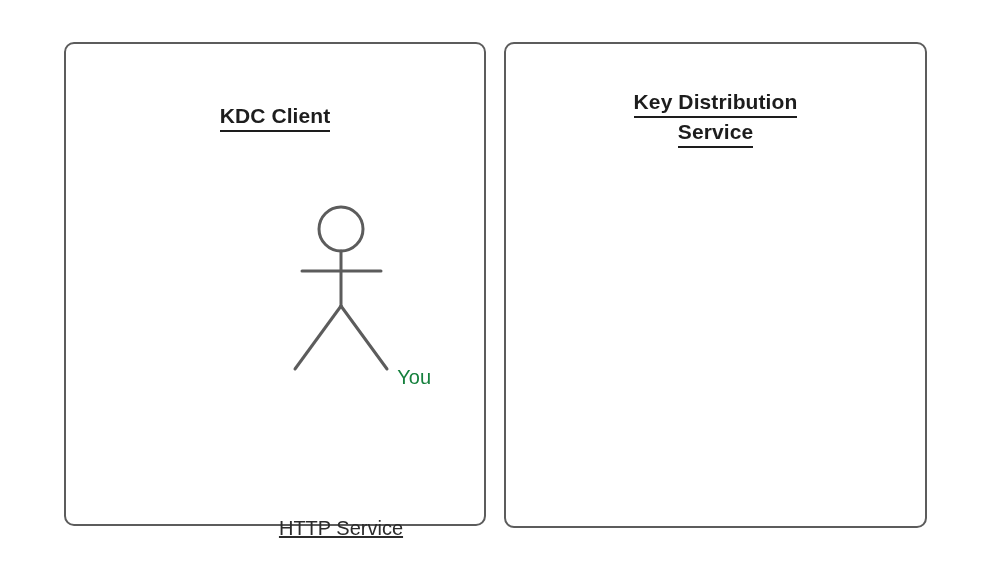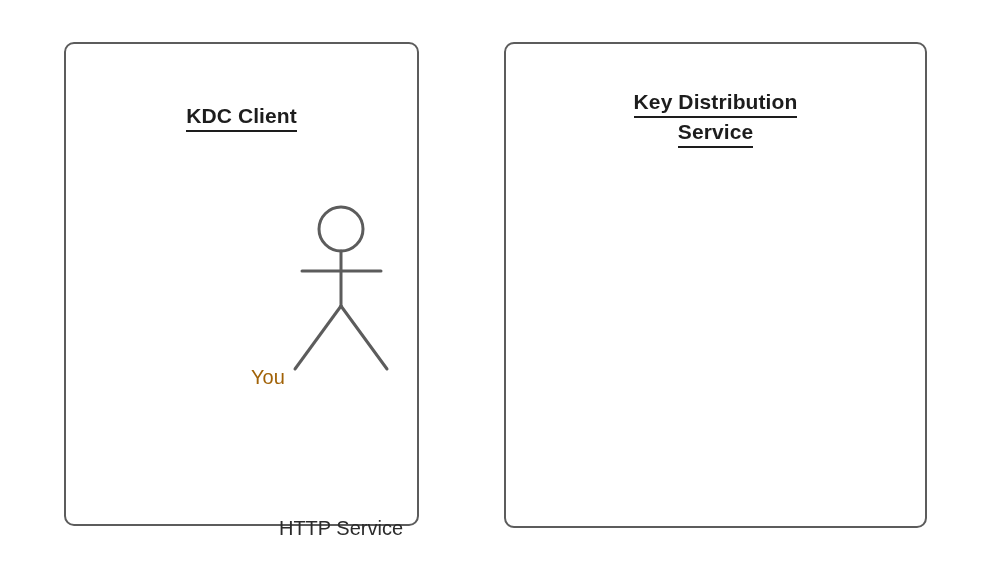--- a/index.html
+++ b/index.html
@@ -21,21 +21,21 @@
   }
 
   
   .panel {
     position: absolute;
     box-sizing: border-box;
     border: 2px solid #5c5c5c;
     border-radius: 10px;
     background: #ffffff;
   }
-  #panel-client  { left: 64px;  top: 42px; width: 355px; height: 484px; }
+  #panel-client  { left: 64px;  top: 42px; width: 422px; height: 484px; }
   #panel-kdc     { left: 504px; top: 42px; width: 423px; height: 486px; }
 
   
   .panel-title {
     position: absolute;
     left: 0;
     width: 100%;
     text-align: center;
     font-size: 21px;
     font-weight: bold;
@@ -59,41 +59,42 @@
     width: 106px;
     height: 175px;
   }
 
   
   #you-label {
     position: absolute;
     left: 185px;
     top: 322px;
     width: 180px;
-    text-align: left;
+    text-align: right;
     font-size: 20px;
-    color: #a16207;
+    color: #15803d;
   }
 
   
   #http-icon {
     position: absolute;
     left: 230px;
     top: 382px;
     width: 92px;
     height: 86px;
   }
   #http-service-label {
     position: absolute;
     left: 185px;
     top: 473px;
     width: 180px;
     text-align: center;
     font-size: 20px;
     color: #2b2b2b;
+    text-decoration: underline;
   }
 </style>
 </head>
 <body>
 
 <div id="canvas">
 
   <div class="panel" id="panel-client">
 
     <div class="panel-title" id="title-client">

